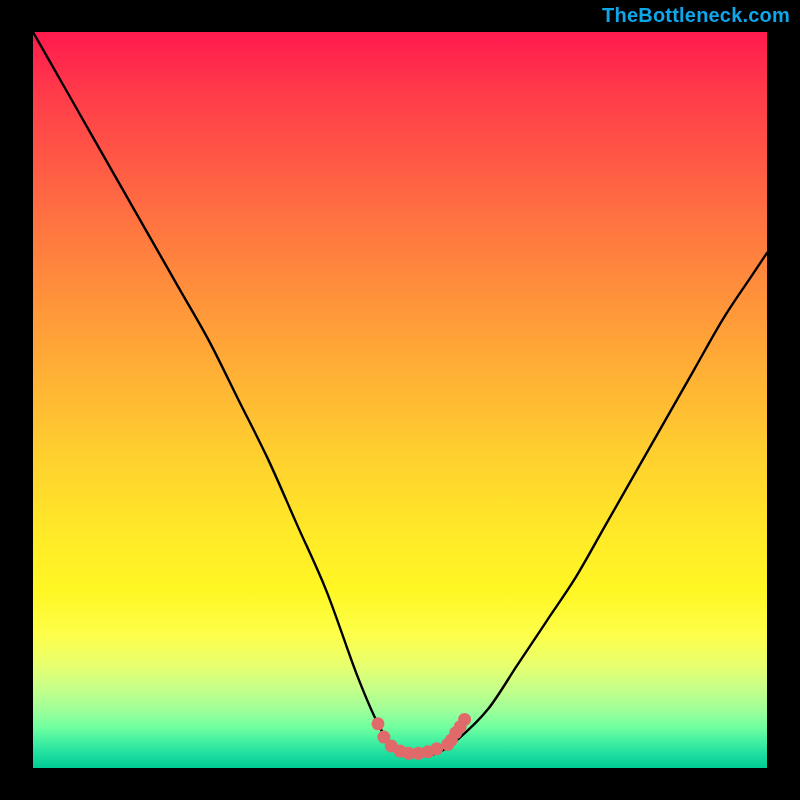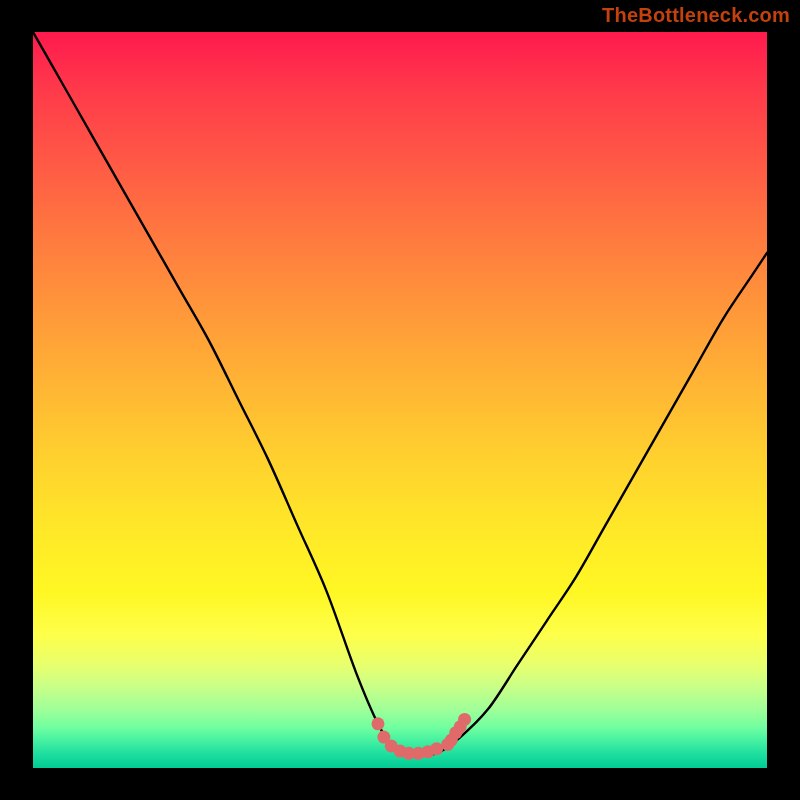--- a/index.html
+++ b/index.html
@@ -14,21 +14,21 @@
   .stage {
     position: relative;
     width: 800px;
     height: 800px;
     background: #000;
   }
   .watermark {
     position: absolute;
     top: 4px;
     right: 10px;
-    color: #c2410c;
+    color: #0ea5e9;
     font-size: 20px;
     font-weight: 600;
     letter-spacing: 0.2px;
     z-index: 10;
   }
   .plot-frame {
     position: absolute;
     left: 33px;
     top: 32px;
     width: 734px;

